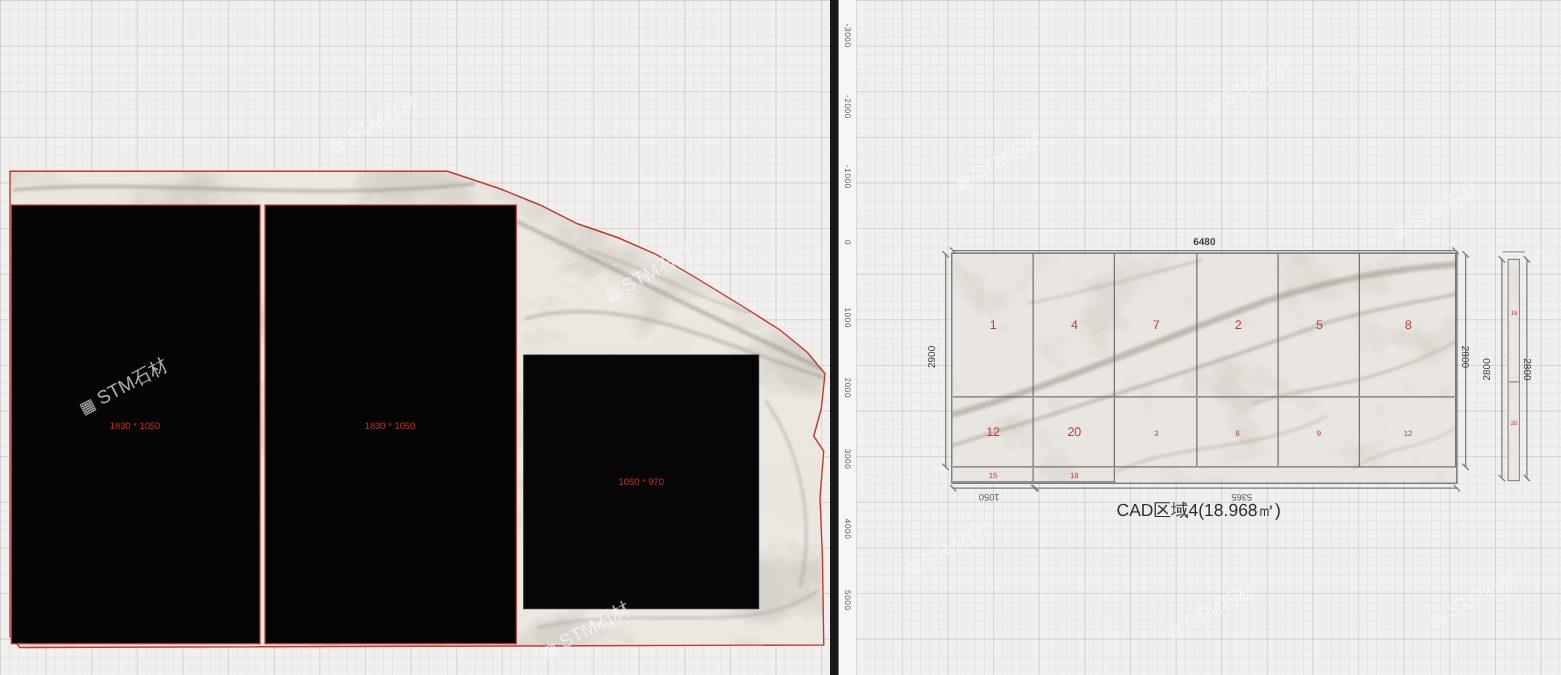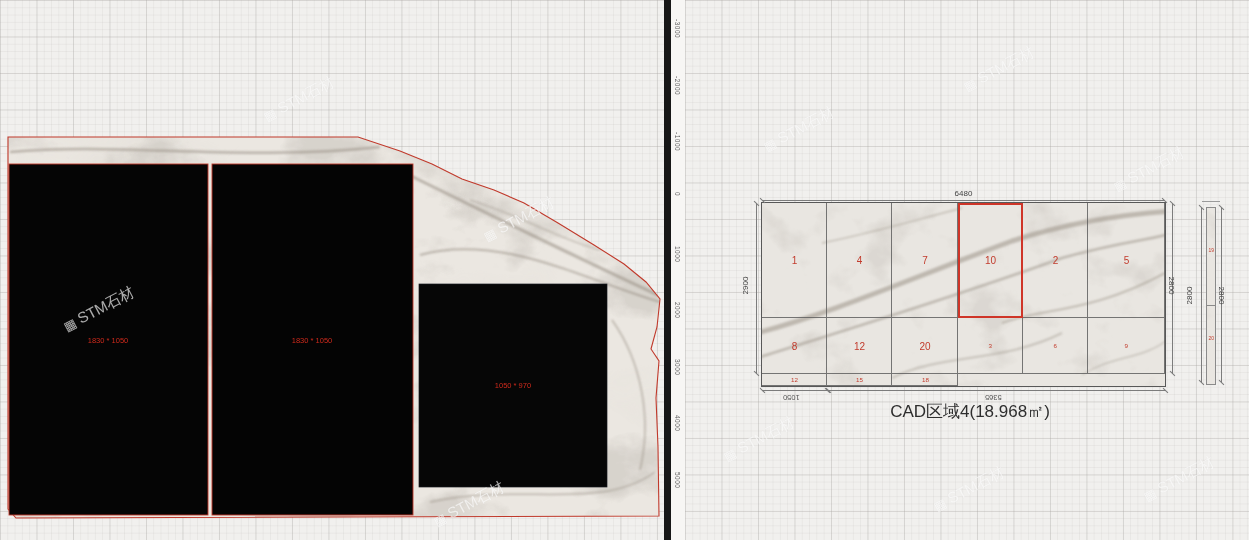--- a/index.html
+++ b/index.html
@@ -41,21 +41,21 @@
   .dim-line-h::before{left:-3px;transform:rotate(45deg);}
   .dim-line-h::after{right:-3px;transform:rotate(45deg);}
   .dim-line-v{position:absolute;width:1px;background:#7c7c7c;}
   .dim-line-v::before,.dim-line-v::after{content:"";position:absolute;width:7px;height:1px;background:#7c7c7c;left:-3px;}
   .dim-line-v::before{top:0;transform:rotate(45deg);}
   .dim-line-v::after{bottom:0;transform:rotate(45deg);}
   .dim-label{position:absolute;font-size:8px;color:#3f3f3f;white-space:nowrap;}
   .rot-ccw{transform:rotate(-90deg);}
   .rot-cw{transform:rotate(90deg);}
   .rot-180{transform:rotate(180deg);color:#555;font-size:7.5px;}
-  .cad-caption{position:absolute;left:135px;top:400px;width:300px;text-align:center;font-size:17px;color:#2e2e2e;}
+  .cad-caption{position:absolute;left:124px;top:400px;width:300px;text-align:center;font-size:14px;color:#2e2e2e;}
 
   
   .side-strip{position:absolute;left:521px;top:207px;width:8px;height:176px;border:1px solid #8a8a8a;box-sizing:content-box;}
   .side-strip .mid{position:absolute;left:0;top:97px;width:8px;height:1px;background:#8a8a8a;}
   .side-num{position:absolute;left:0;right:0;text-align:center;font-size:8px;color:#c23b2c;transform:scale(.62);}
   .side-top-tick{position:absolute;left:517px;top:201px;width:18px;height:1px;background:#9a9a9a;}
 
   
   .wm{position:absolute;transform:rotate(-28deg);color:rgba(255,255,255,.65);font-size:15px;
       display:flex;gap:4px;align-items:center;z-index:40;pointer-events:none;white-space:nowrap;
@@ -151,23 +151,20 @@
     <div class="cad-grid">
       <div class="cell">
           <span>1</span>
         </div>
       <div class="cell">
           <span>4</span>
         </div>
       <div class="cell">
           <span>7</span>
         </div>
-      <div class="cell sel">
-          <span>10</span>
-        </div>
 
       <div class="cell">
           <span>2</span>
         </div>
       <div class="cell">
           <span>5</span>
         </div>
       <div class="cell">
           <span>8</span>
         </div>
@@ -193,21 +190,21 @@
       <div class="cell strip">
           <span>15</span>
         </div>
       <div class="cell strip">
           <span>18</span>
         </div>
     </div>
   </div>
 
   <div class="dim-line-h" style="left:77px;top:200px;width:403px;"></div>
-  <div class="dim-label" style="left:77px;top:189px;width:403px;text-align:center;">6480</div>
+  <div class="dim-label" style="left:77px;top:189px;width:403px;text-align:center;font-weight:bold;">6480</div>
 
   <div class="dim-line-v" style="left:71px;top:203px;height:171px;"></div>
   <div class="dim-label rot-ccw" style="left:52px;top:281px;">2900</div>
 
   <div class="dim-line-v" style="left:487px;top:203px;height:171px;"></div>
   <div class="dim-label rot-cw" style="left:478px;top:281px;">2800</div>
 
   <div class="dim-line-h" style="left:77px;top:390px;width:66px;"></div>
   <div class="dim-label rot-180" style="left:98px;top:393px;">1050</div>
   <div class="dim-line-h" style="left:143px;top:390px;width:338px;"></div>

